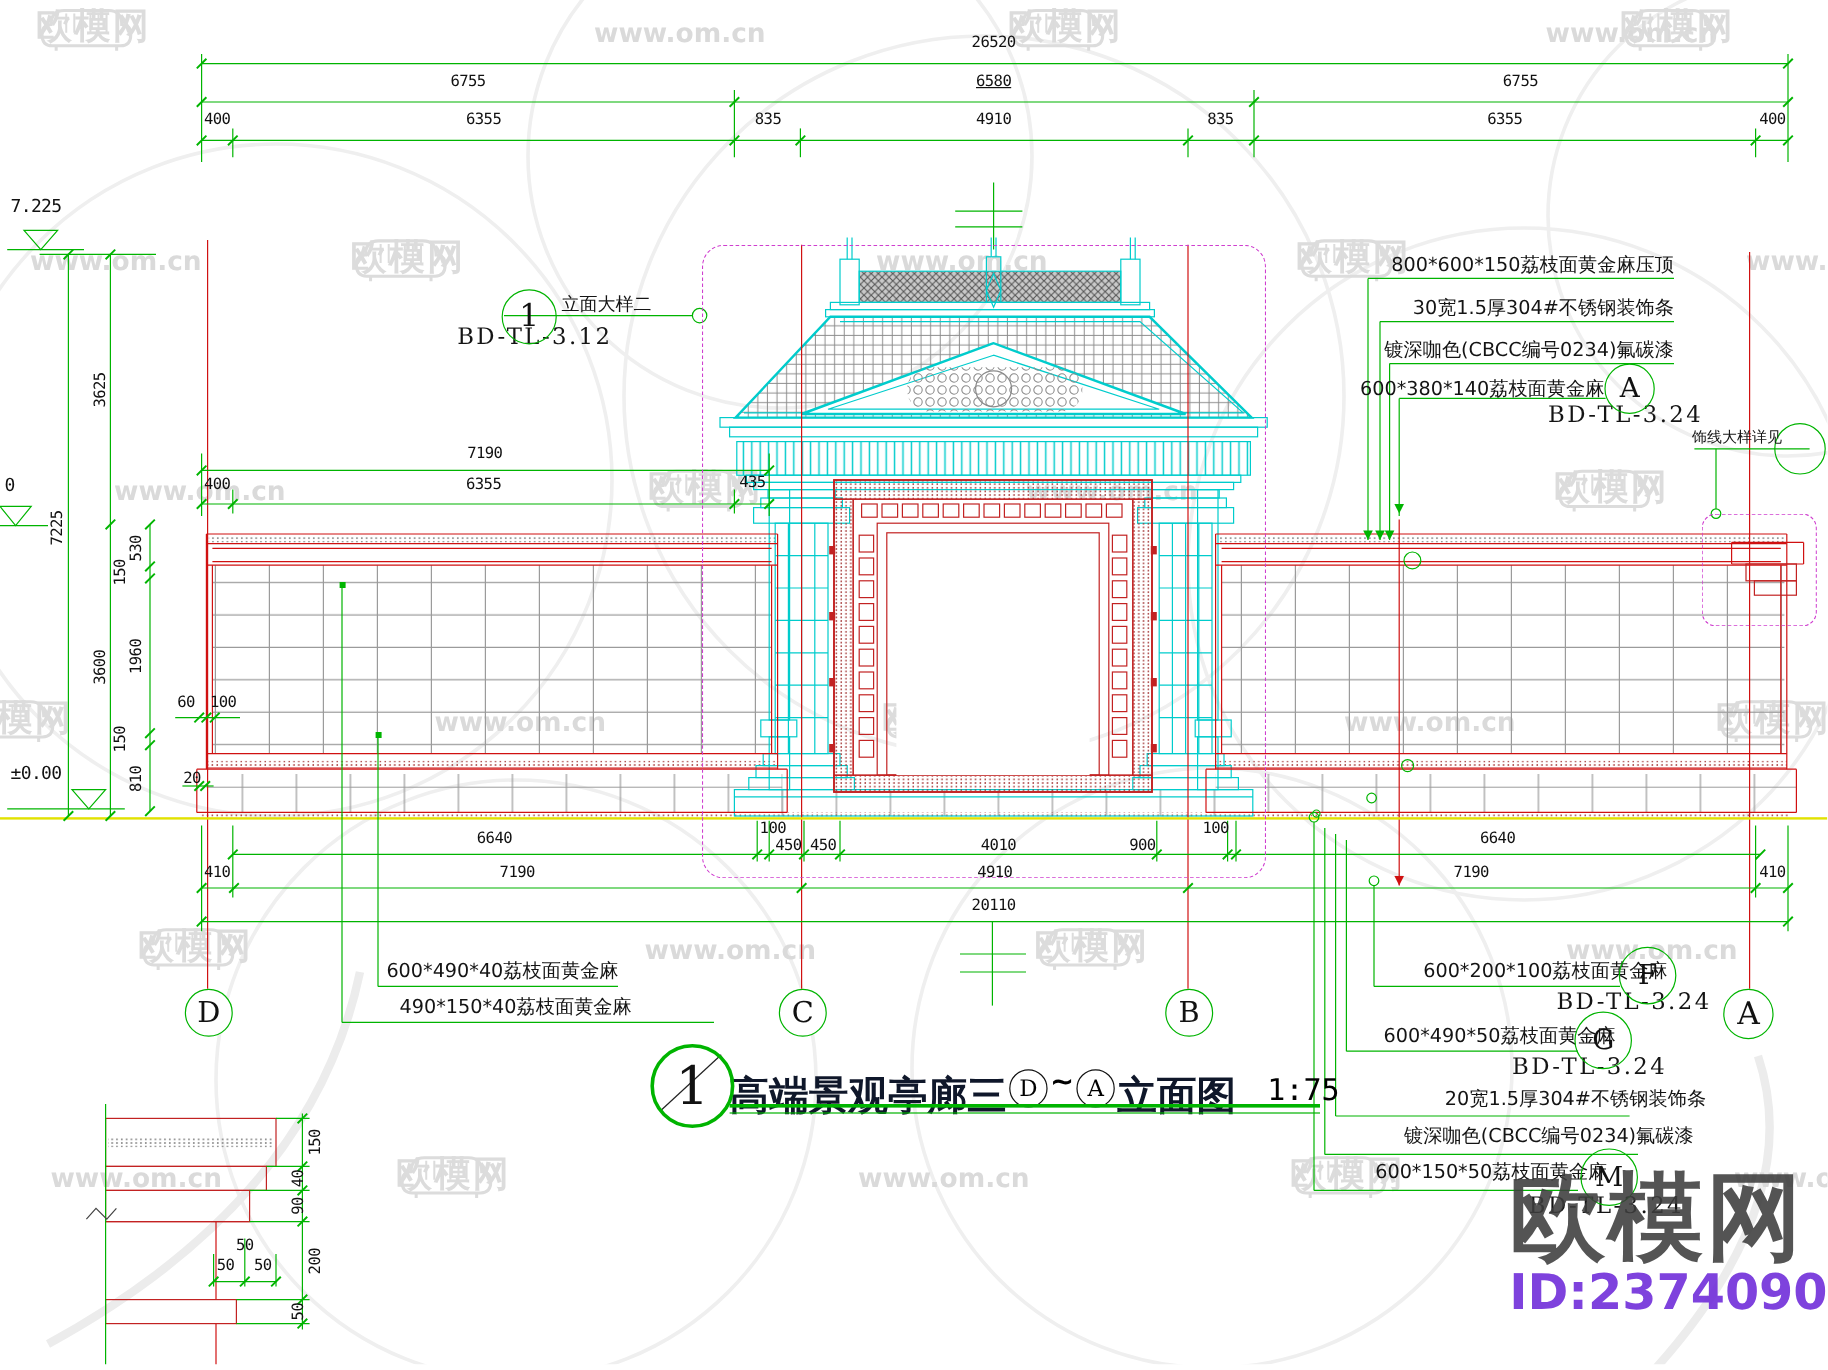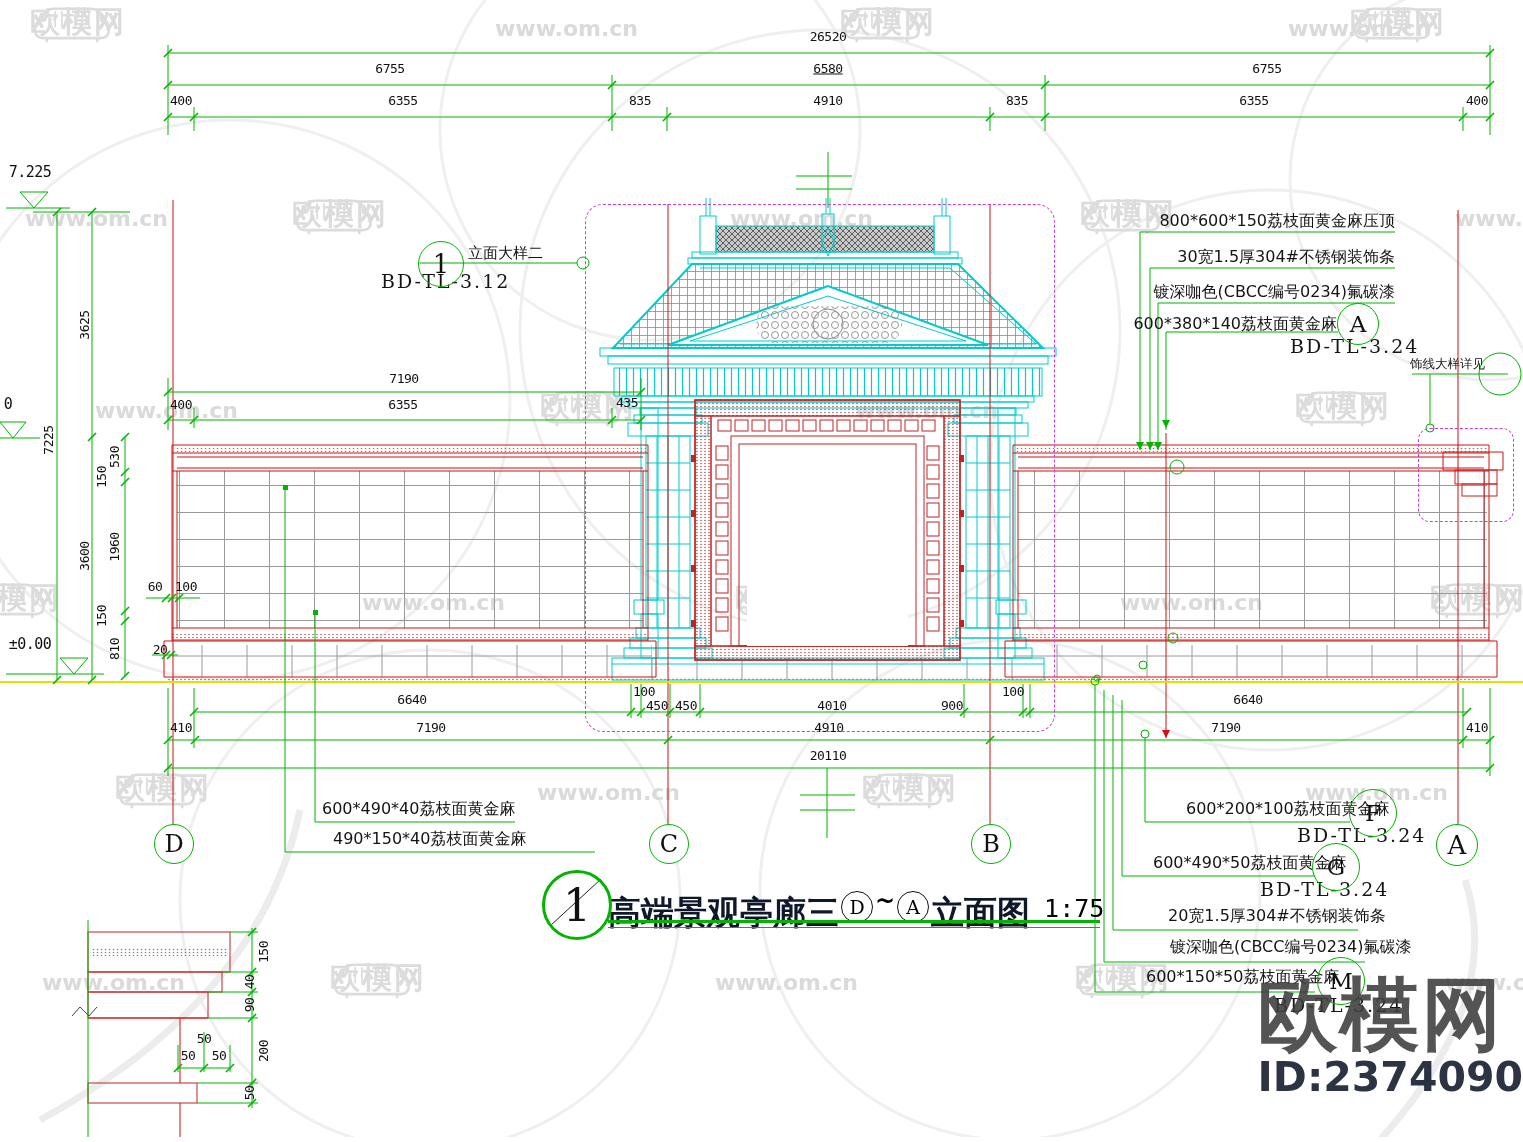--- a/index.html
+++ b/index.html
@@ -20,24 +20,24 @@
           font-family:"DejaVu Serif",serif;color:#111;z-index:32;}
   .wm-tile{position:absolute;display:flex;align-items:center;gap:6px;color:#dcdcdc;
            font-weight:bold;white-space:nowrap;z-index:5;}
   .wm-url{font:bold 22px "DejaVu Sans",sans-serif;color:#dadada;}
   .wm-brand{font:bold 30px "DejaVu Sans",sans-serif;color:#dcdcdc;letter-spacing:2px;}
   .mbox{position:absolute;border:1.6px dashed #cf3fcf;z-index:20;}
   #title-row{position:absolute;left:608px;top:874px;display:flex;align-items:center;z-index:31;}
   #title-main,#title-suffix{font:bold 33px "DejaVu Sans",sans-serif;color:#0f172a;margin-top:17px;}
   .mini-bubble{width:30px;height:30px;border:1.5px solid #111;border-radius:50%;display:flex;
                align-items:center;justify-content:center;font:19px "DejaVu Serif",serif;margin:4px 2px 0 2px;}
-  #title-scale{font:25px "DejaVu Sans Mono",monospace;margin-left:14px;margin-top:6px;}
+  #title-scale{font:25px "DejaVu Sans Mono",monospace;margin-left:26px;margin-top:6px;}
   #big-wm{position:absolute;right:0px;top:975px;text-align:left;z-index:60;opacity:0.88;}
   #big-wm .b1{font:bold 80px "DejaVu Sans",sans-serif;color:#3d3d3d;letter-spacing:2px;line-height:1;}
-  #big-wm .b2{font:bold 41px "DejaVu Sans",sans-serif;color:#0f172a;line-height:1.1;}
+  #big-wm .b2{font:bold 41px "DejaVu Sans",sans-serif;color:#6d28d9;line-height:1.1;}
 </style>
 </head>
 <body>
 
 <div id="canvas">
 
   <svg id="bg-arcs" width="1523" height="1142">
       <circle cx="230" cy="400" r="280" fill="none" stroke="#efefef" stroke-width="3"></circle>
       <circle cx="820" cy="330" r="300" fill="none" stroke="#efefef" stroke-width="3"></circle>
       <circle cx="1270" cy="470" r="280" fill="none" stroke="#efefef" stroke-width="3"></circle>
@@ -603,21 +603,21 @@
     <span>F</span>
   </div>
   <div class="ref" style="left:1297px;top:824px;">BD-TL-3.24</div>
 
   <div class="note" style="left:1153px;top:853px;">600*490*50荔枝面黄金麻</div>
   <div class="callout-circle" style="left:1312px;top:843px;width:46px;height:46px;font-size:23px;">
     <span>G</span>
   </div>
   <div class="ref" style="left:1260px;top:878px;">BD-TL-3.24</div>
 
-  <div class="note" style="left:1168px;top:906px;">20宽1.5厚304#不锈钢装饰条</div>
+  <div class="note" style="left:1204px;top:906px;">20宽1.5厚304#不锈钢装饰条</div>
   <div class="note" style="left:1170px;top:937px;">镀深咖色(CBCC编号0234)氟碳漆</div>
 
   <div class="note" style="left:1146px;top:967px;">600*150*50荔枝面黄金麻</div>
   <div class="callout-circle" style="left:1317px;top:957px;width:46px;height:46px;font-size:23px;">
     <span>M</span>
   </div>
   <div class="ref" style="left:1274px;top:994px;">BD-TL-3.24</div>
 
   <div class="bubble" style="left:154px;top:824px;width:38px;height:38px;font-size:24px;">
     <span>D</span>

